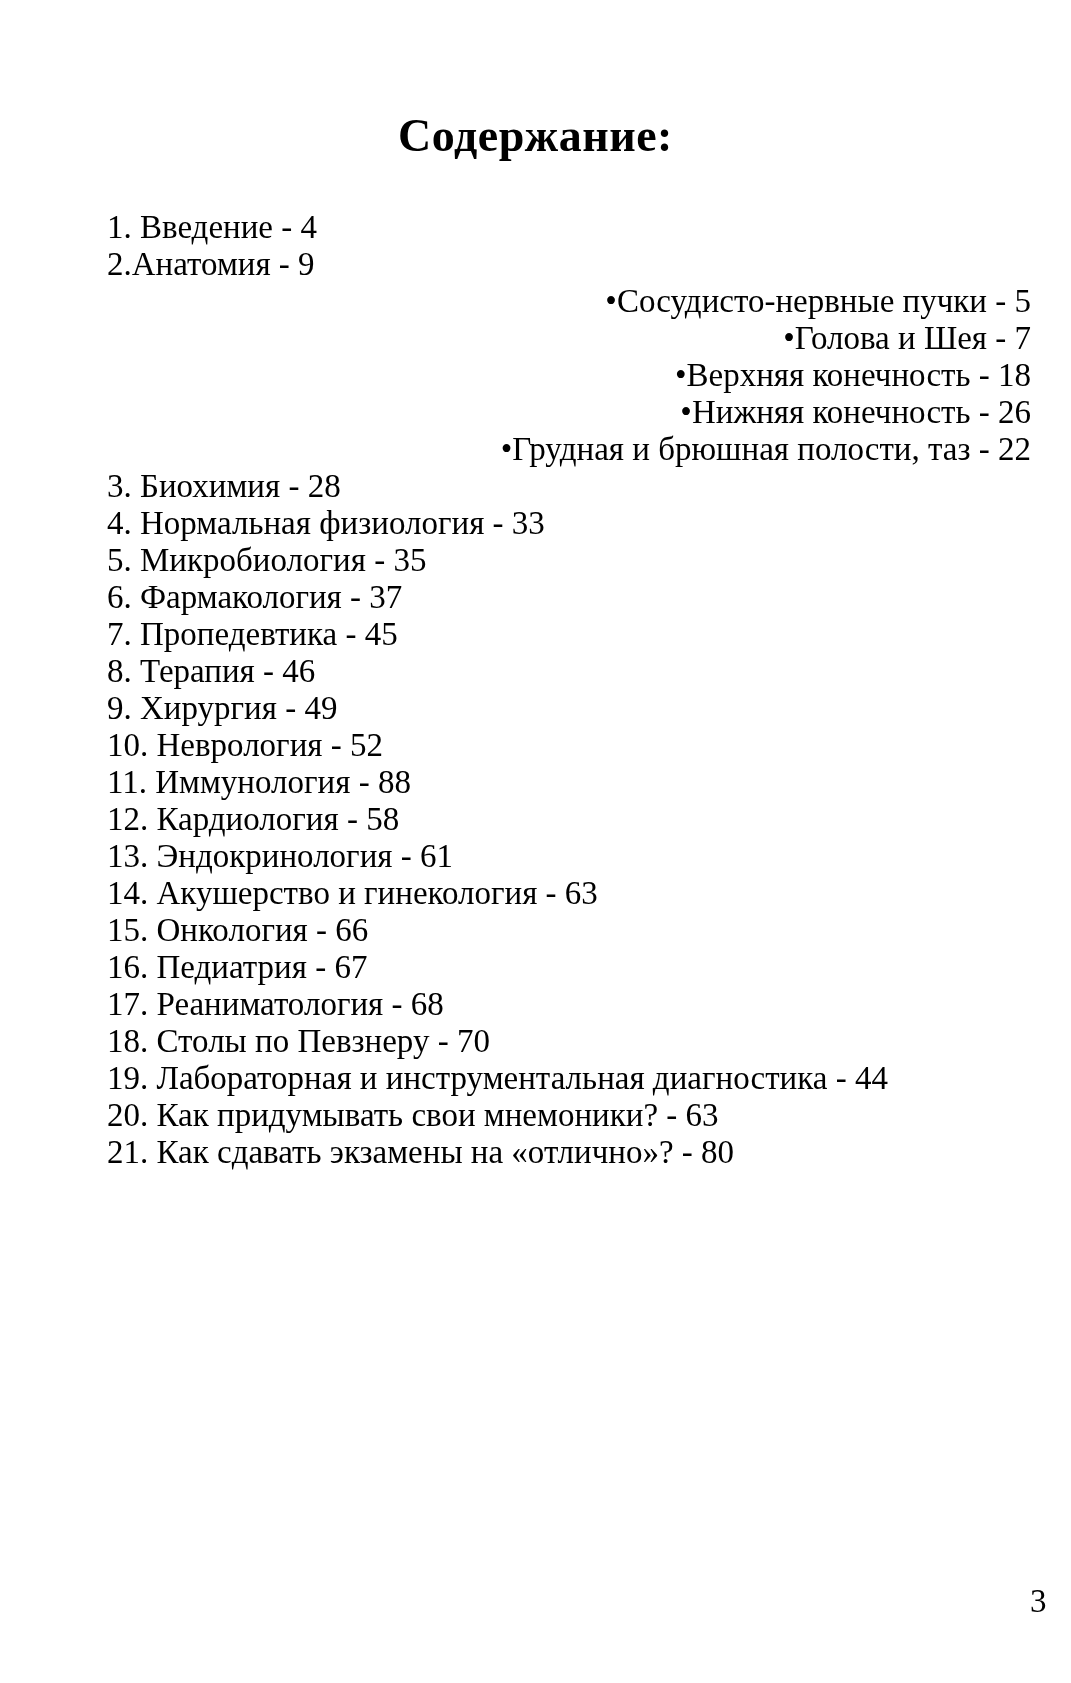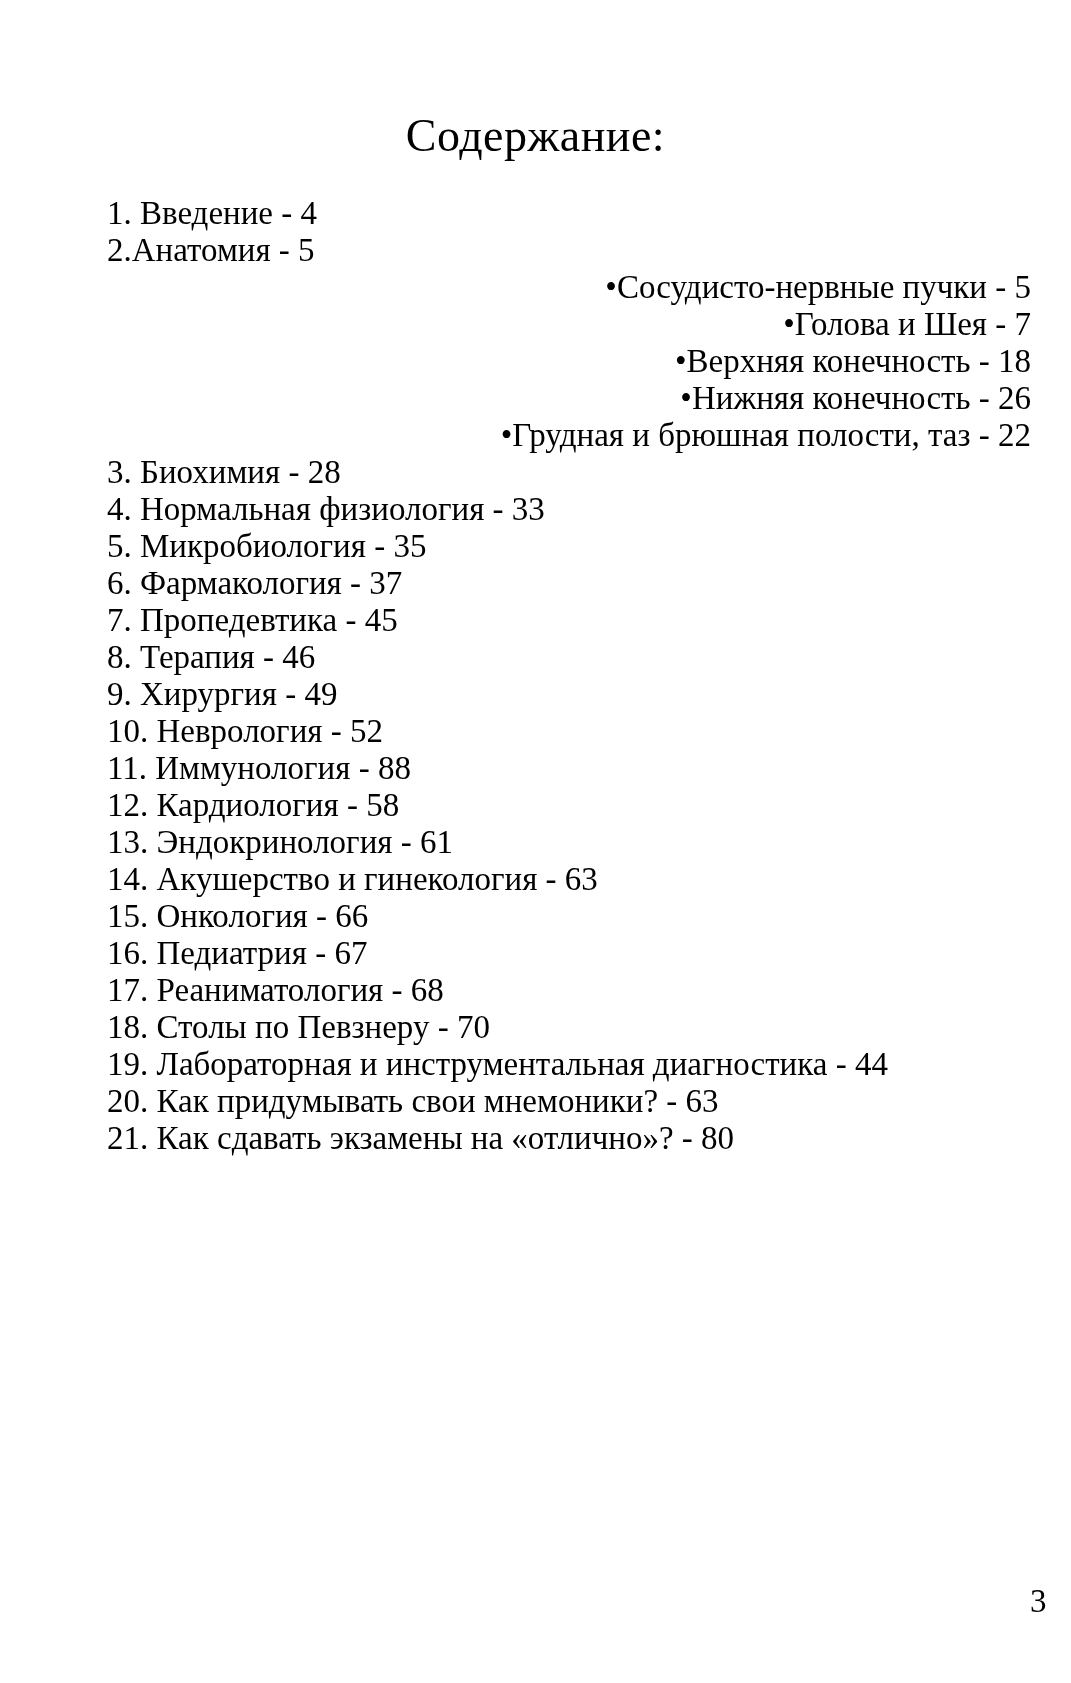--- a/index.html
+++ b/index.html
@@ -20,27 +20,27 @@
     inset: 0;
     background: #ffffff;
   }
   .doc-title {
     position: absolute;
     top: 112px;
     left: 0;
     width: 100%;
     text-align: center;
     font-size: 46px;
-    font-weight: normal;
+    font-weight: bold;
     line-height: 48px;
     letter-spacing: 0.5px;
   }
   .toc-list {
     position: absolute;
-    top: 195px;
+    top: 209px;
     left: 107px;
     right: 40px;
   }
   .toc-entry {
     font-size: 33px;
     line-height: 37px;
     white-space: nowrap;
   }
   .toc-entry.bullet {
     padding-left: 105px;
@@ -61,21 +61,21 @@
 </style>
 </head>
 <body>
 
 <div class="page">
 
   <div class="doc-title">Содержание:</div>
 
   <div class="toc-list">
     <div class="toc-entry"><span>1. Введение - 4</span></div>
-    <div class="toc-entry"><span>2.Анатомия - 5</span></div>
+    <div class="toc-entry"><span>2.Анатомия - 9</span></div>
     <div class="toc-entry bullet"><span class="bullet-glyph">•</span><span>Сосудисто-нервные пучки - 5</span></div>
     <div class="toc-entry bullet"><span class="bullet-glyph">•</span><span>Голова и Шея - 7</span></div>
     <div class="toc-entry bullet"><span class="bullet-glyph">•</span><span>Верхняя конечность - 18</span></div>
     <div class="toc-entry bullet"><span class="bullet-glyph">•</span><span>Нижняя конечность - 26</span></div>
     <div class="toc-entry bullet"><span class="bullet-glyph">•</span><span>Грудная и брюшная полости, таз - 22</span></div>
     <div class="toc-entry"><span>3. Биохимия - 28</span></div>
     <div class="toc-entry"><span>4. Нормальная физиология - 33</span></div>
     <div class="toc-entry"><span>5. Микробиология - 35</span></div>
     <div class="toc-entry"><span>6. Фармакология - 37</span></div>
     <div class="toc-entry"><span>7. Пропедевтика - 45</span></div>

